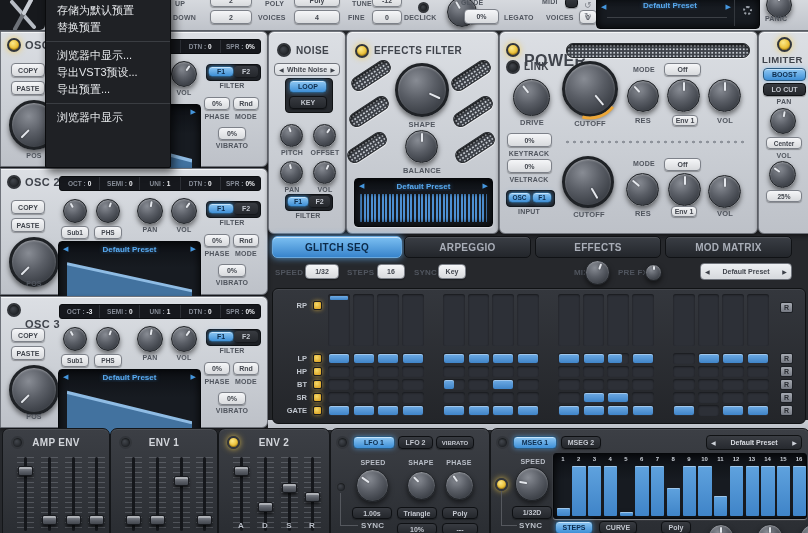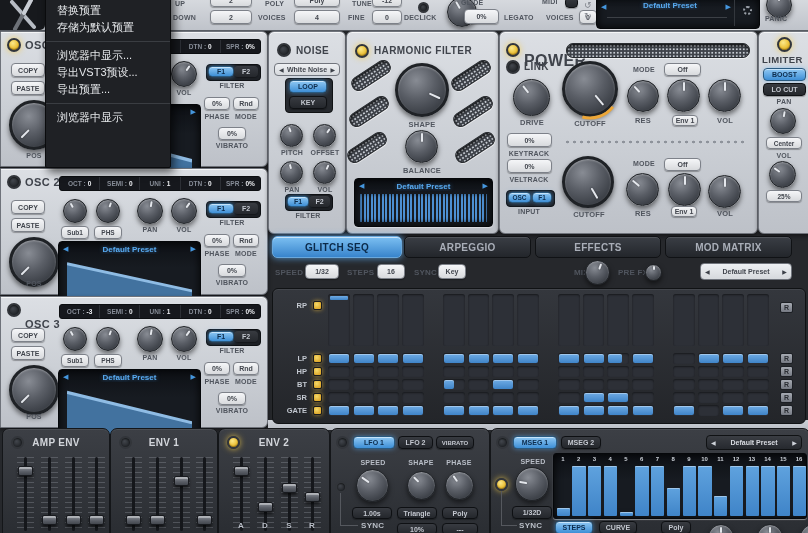--- a/index.html
+++ b/index.html
@@ -386,21 +386,21 @@
     <span class="lbl c" style="left:56px;top:154px">VOL</span>
     <div class="abs" style="left:16px;top:162px;width:46px;height:15px;background:#1d2025;border-radius:4px;border:1px solid #0e1013">
       <div class="chip bl" style="left:1px;top:1px;width:22px;height:11px">F1</div>
       <div class="chip dk" style="left:23px;top:1px;width:21px;height:11px;border:none">F2</div>
     </div>
     <span class="lbl c" style="left:39px;top:180px">FILTER</span>
   </div>
 
   <div class="panel" style="left:346px;top:31px;width:151px;height:201px">
     <div class="led" style="left:8px;top:12px;width:14px;height:14px"></div>
-    <span class="title" style="left:27px;top:13px;font-size:10px">HARMONIC FILTER</span>
+    <span class="title" style="left:27px;top:13px;font-size:10px">EFFECTS FILTER</span>
     <div class="vent" style="left:2px;top:36px;width:42px;transform:rotate(-33deg)"></div>
     <div class="vent" style="left:0px;top:72px;width:42px;transform:rotate(-33deg)"></div>
     <div class="vent" style="left:-2px;top:108px;width:42px;transform:rotate(-33deg)"></div>
     <div class="vent" style="left:102px;top:36px;width:42px;transform:rotate(-33deg)"></div>
     <div class="vent" style="left:104px;top:72px;width:42px;transform:rotate(-33deg)"></div>
     <div class="vent" style="left:106px;top:108px;width:42px;transform:rotate(-33deg)"></div>
     <div class="knob" style="left:48px;top:31px;width:54px;height:54px;border-width:3px">
         <div class="pt" style="--r:115deg"></div>
       </div>
     <span class="lbl c" style="left:75px;top:88px;font-size:7.5px">SHAPE</span>
@@ -854,22 +854,22 @@
       </div>
     <div class="knob" style="left:266px;top:95px;width:26px;height:26px">
         <div class="pt"></div>
       </div>
     <div class="knob" style="left:309px;top:95px;width:26px;height:26px">
         <div class="pt"></div>
       </div>
   </div>
 
   <div id="ctx">
+      <div class="mi">存储为默认预置</div>
       <div class="mi">替换预置</div>
-      <div class="mi">存储为默认预置</div>
       <div class="msep"></div>
       <div class="mi">浏览器中显示...</div>
       <div class="mi">导出VST3预设...</div>
       <div class="mi">导出预置...</div>
       <div class="msep"></div>
       <div class="mi">浏览器中显示</div>
     </div>
 </div>
 
 </body></html>

